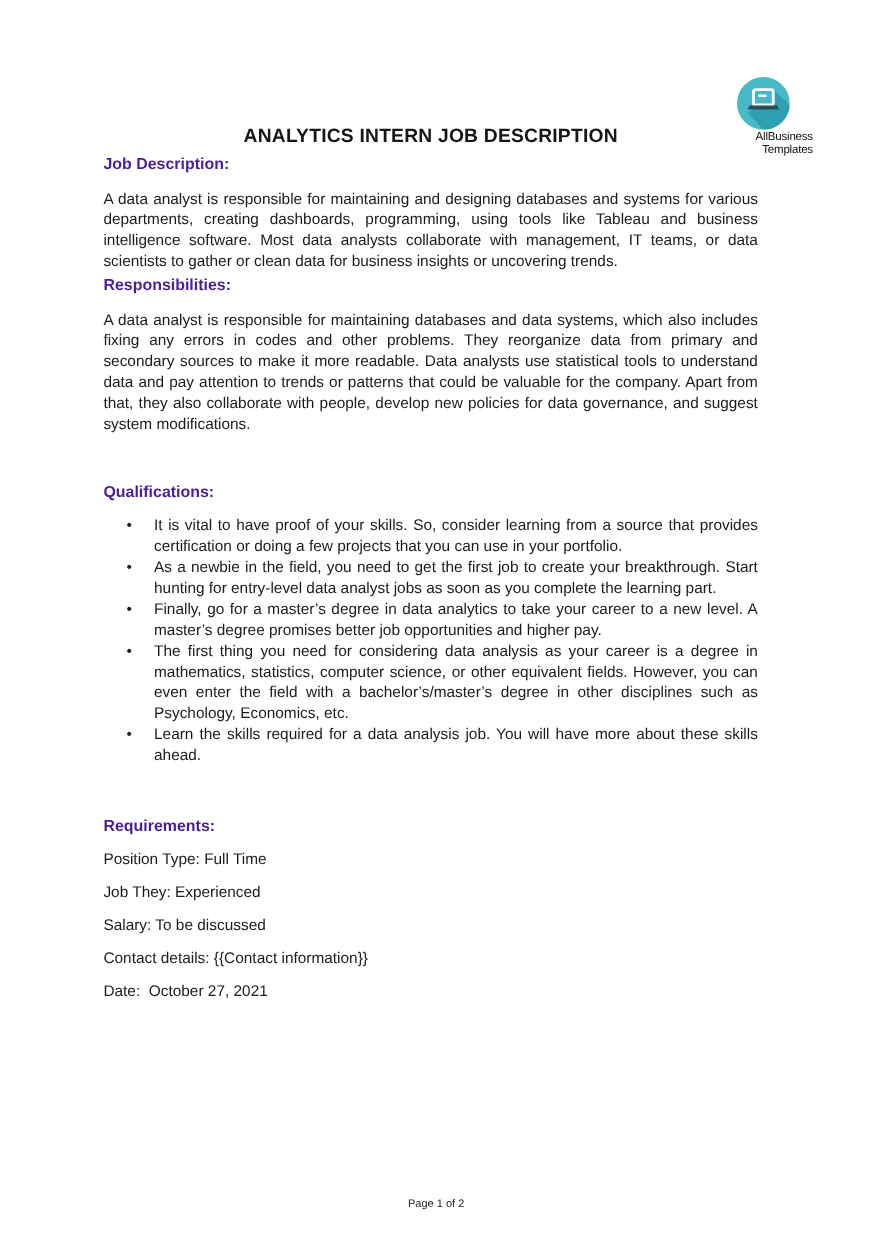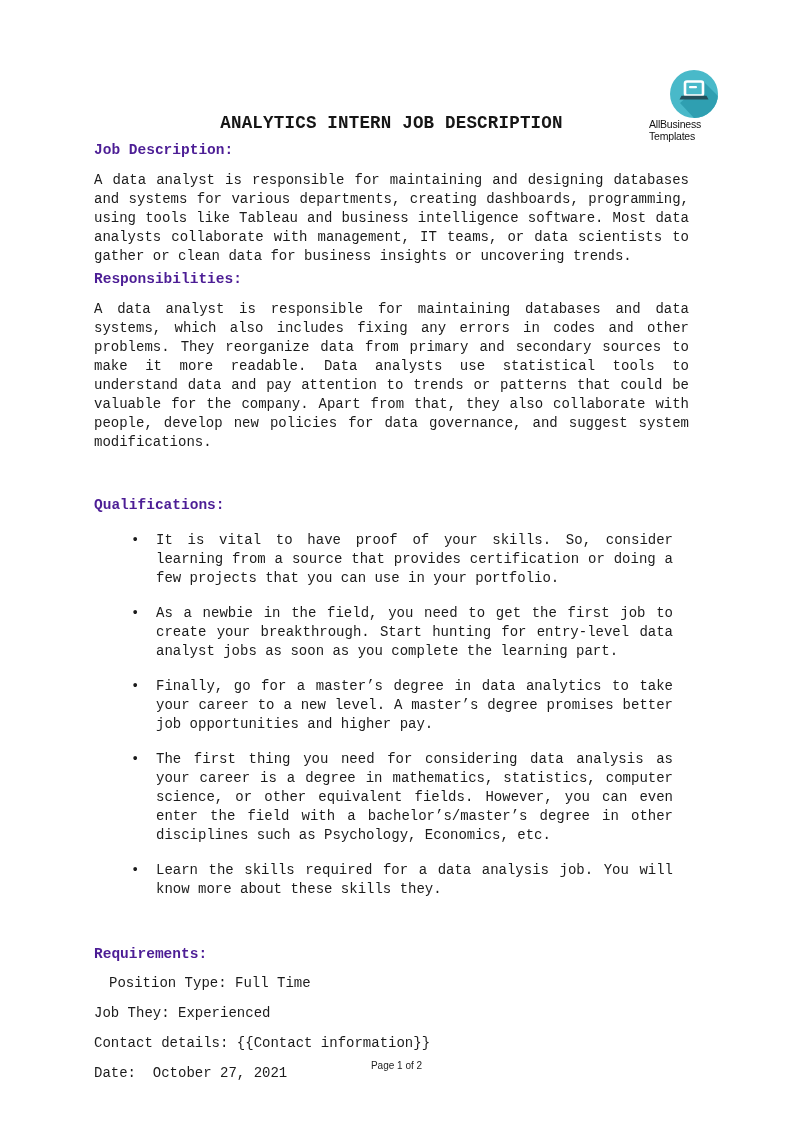--- a/index.html
+++ b/index.html
@@ -8,21 +8,20 @@
     width: 793px;
     height: 1122px;
     margin: 0 auto;
     background: #ffffff;
     font-family: "Liberation Sans", sans-serif;
     color: #1b1b1b;
     overflow: hidden;
   }
   .content {
     padding: 112px 104px 0 94px;
-    font-family: Liberation Mono, monospace;
   }
   h1.doc-title {
     margin: 0;
     font-size: 17.5px;
     line-height: 23px;
     font-weight: bold;
     text-align: center;
     letter-spacing: 0.2px;
     color: #161616;
   }
@@ -46,60 +45,60 @@
   ul.qual-list {
     margin: 10px 0 0 0;
     padding: 0 0 0 46px;
     list-style: none;
   }
   ul.qual-list li {
     position: relative;
     font-size: 14px;
     line-height: 19px;
     text-align: justify;
-    margin: 16px;
+    margin: 0;
   }
   ul.qual-list li::before {
     content: "\2022";
     position: absolute;
     left: -25px;
     top: 0;
     font-size: 14px;
   }
   p.req-line {
     font-size: 14px;
     line-height: 19px;
     margin: 11px 0 0 0;
     white-space: pre-wrap;
   }
-  p.req-line.first { margin-top: 10px; margin-left: 15px; }
+  p.req-line.first { margin-top: 10px; }
   .logo-block {
     position: absolute;
     top: 70px;
     left: 649px;
     width: 90px;
-    text-align: left;
+    text-align: right;
   }
   .logo-badge {
     display: block;
     margin: 0 auto;
     width: 48px;
     height: 48px;
   }
   .logo-text {
     margin-top: 1px;
     font-size: 10.5px;
     line-height: 11.5px;
     letter-spacing: -0.2px;
     color: #111111;
   }
   .logo-text span { display: block; }
   .doc-footer {
     position: absolute;
-    top: 1060px;
+    top: 1089px;
     left: 0;
     right: 0;
     text-align: center;
     font-size: 10px;
     color: #222222;
   }
 </style>
 </head>
 <body>
 
@@ -140,28 +139,29 @@
       <p class="body-par">A data analyst is responsible for maintaining databases and data systems, which also includes fixing any errors in codes and other problems. They reorganize data from primary and secondary sources to make it more readable. Data analysts use statistical tools to understand data and pay attention to trends or patterns that could be valuable for the company. Apart from that, they also collaborate with people, develop new policies for data governance, and suggest system modifications.</p>
     </section>
 
     <section id="sec-qual">
       <h2 class="sec-heading">Qualifications:</h2>
       <ul class="qual-list">
         <li>It is vital to have proof of your skills. So, consider learning from a source that provides certification or doing a few projects that you can use in your portfolio.</li>
         <li>As a newbie in the field, you need to get the first job to create your breakthrough. Start hunting for entry-level data analyst jobs as soon as you complete the learning part.</li>
         <li>Finally, go for a master’s degree in data analytics to take your career to a new level. A master’s degree promises better job opportunities and higher pay.</li>
         <li>The first thing you need for considering data analysis as your career is a degree in mathematics, statistics, computer science, or other equivalent fields. However, you can even enter the field with a bachelor’s/master’s degree in other disciplines such as Psychology, Economics, etc.</li>
-        <li>Learn the skills required for a data analysis job. You will know more about these skills they.</li>
+        <li>Learn the skills required for a data analysis job. You will have more about these skills ahead.</li>
       </ul>
     </section>
 
     <section id="sec-req">
       <h2 class="sec-heading">Requirements:</h2>
       <p class="req-line first">Position Type: Full Time</p>
       <p class="req-line">Job They: Experienced</p>
+      <p class="req-line">Salary: To be discussed</p>
       <p class="req-line">Contact details: {{Contact information}}</p>
       <p class="req-line">Date:  October 27, 2021</p>
     </section>
 
   </div>
 
   <div class="doc-footer">Page 1 of 2</div>
 
 </div>
 

